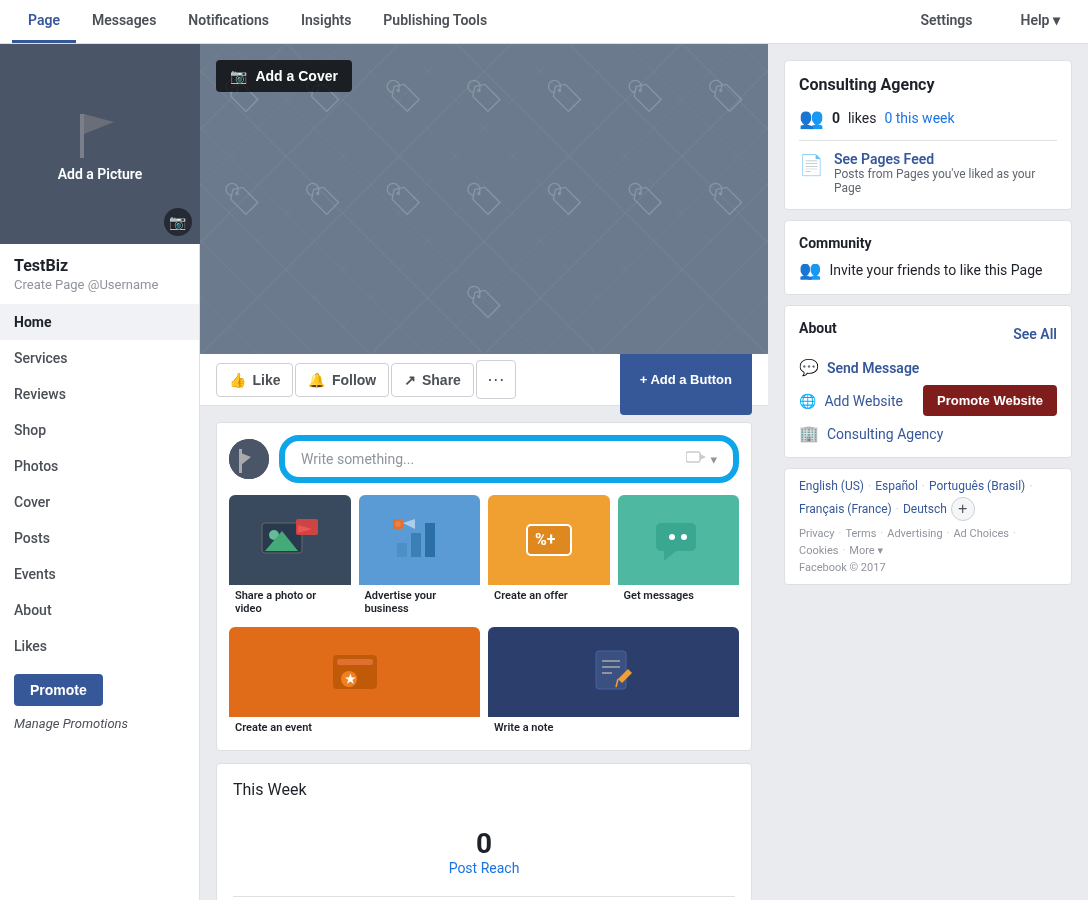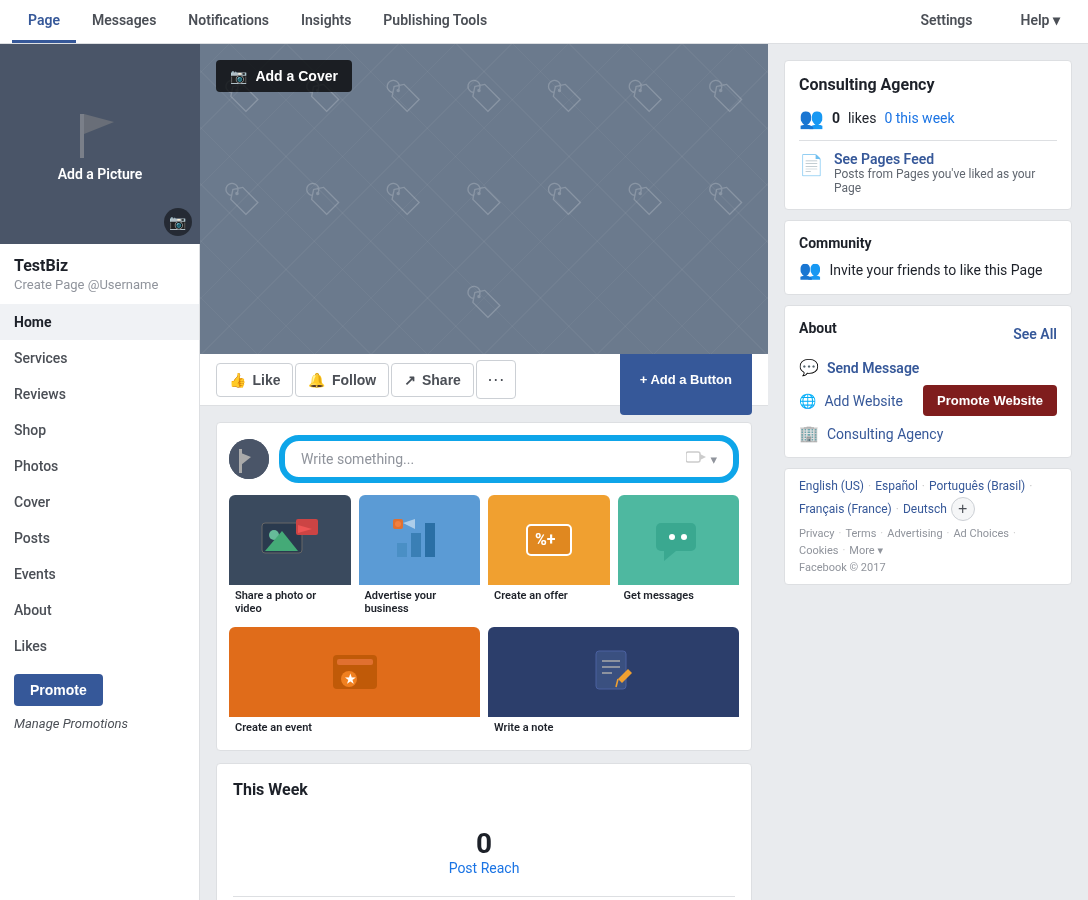--- a/index.html
+++ b/index.html
@@ -53,21 +53,21 @@
     .compose-box { background: #fff; border: 1px solid #dddfe2; border-radius: 4px; padding: 12px; }
     .compose-top { display: flex; align-items: center; gap: 10px; margin-bottom: 12px; }
     .compose-avatar { width: 40px; height: 40px; background: #4a5568; border-radius: 50%; display: flex; align-items: center; justify-content: center; color: #fff; font-size: 18px; flex-shrink: 0; }
     .compose-input { flex: 1; border: 6px solid #0ea5e9; border-radius: 20px; padding: 10px 16px; font-size: 14px; color: #90949c; cursor: text; display: flex; align-items: center; justify-content: space-between; }
     .compose-input .share-icon { display: flex; align-items: center; gap: 4px; color: #90949c; font-size: 13px; }
     .compose-grid { display: grid; grid-template-columns: repeat(4, 1fr); gap: 8px; }
     .compose-grid2 { display: grid; grid-template-columns: repeat(2, 1fr); gap: 8px; margin-top: 8px; }
 
     
     .this-week { background: #fff; border: 1px solid #dddfe2; border-radius: 4px; padding: 16px; }
-    .this-week h3 { font-size: 16px; font-weight: 700; margin-bottom: 16px; }
+    .this-week h3 { font-size: 16px; font-weight: 400; margin-bottom: 16px; }
     .this-week .stat { text-align: center; padding: 12px; }
     .this-week .stat .number { font-size: 28px; font-weight: 700; }
     .this-week .stat .label { color: #1b74e4; font-size: 14px; }
     .see-all-link { text-align: center; padding: 12px; color: #4b4f56; font-size: 14px; cursor: pointer; border-top: 1px solid #dddfe2; margin-top: 8px; }
 
     
     .right-sidebar { width: 320px; flex-shrink: 0; padding: 16px; display: flex; flex-direction: column; gap: 10px; }
     .right-card { background: #fff; border: 1px solid #dddfe2; border-radius: 4px; padding: 14px; }
     .right-card h3 { font-size: 16px; font-weight: 700; margin-bottom: 12px; }
     .likes-row { display: flex; align-items: center; gap: 8px; font-size: 14px; color: #1d2129; }

